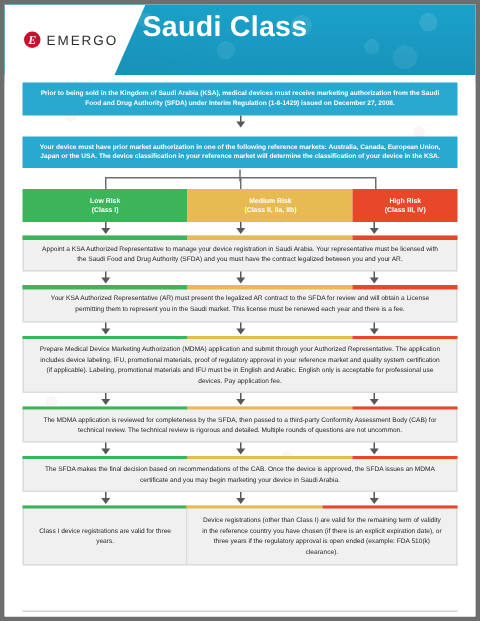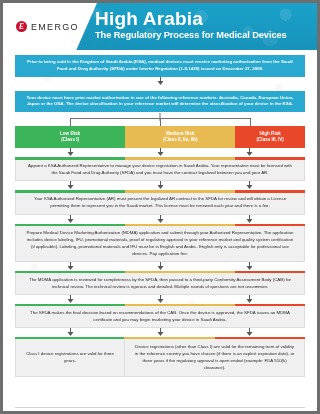--- a/index.html
+++ b/index.html
@@ -236,22 +236,21 @@
     <div class="header-tint"></div>
 
     <div class="logo-panel">
       <div class="logo-wrap">
         <span class="logo-mark">E</span>
         <span class="logo-text">EMERGO</span>
       </div>
     </div>
 
     <div class="header-titles">
-      <div class="header-title">High Arabia</div>
-      <div class="header-sub">The Regulatory Process for Medical Devices</div>
+      <div class="header-title">Saudi Class</div>
     </div>
   </div>
 
   <div class="body">
 
     <div class="intro-box">Prior to being sold in the Kingdom of Saudi Arabia (KSA), medical devices must receive marketing authorization from the Saudi Food and Drug Authority (SFDA) under Interim Regulation (1-8-1429) issued on December 27, 2008.</div>
 
     <div class="arrow-row">
       <div class="arrow arrow-c"></div>
     </div>

